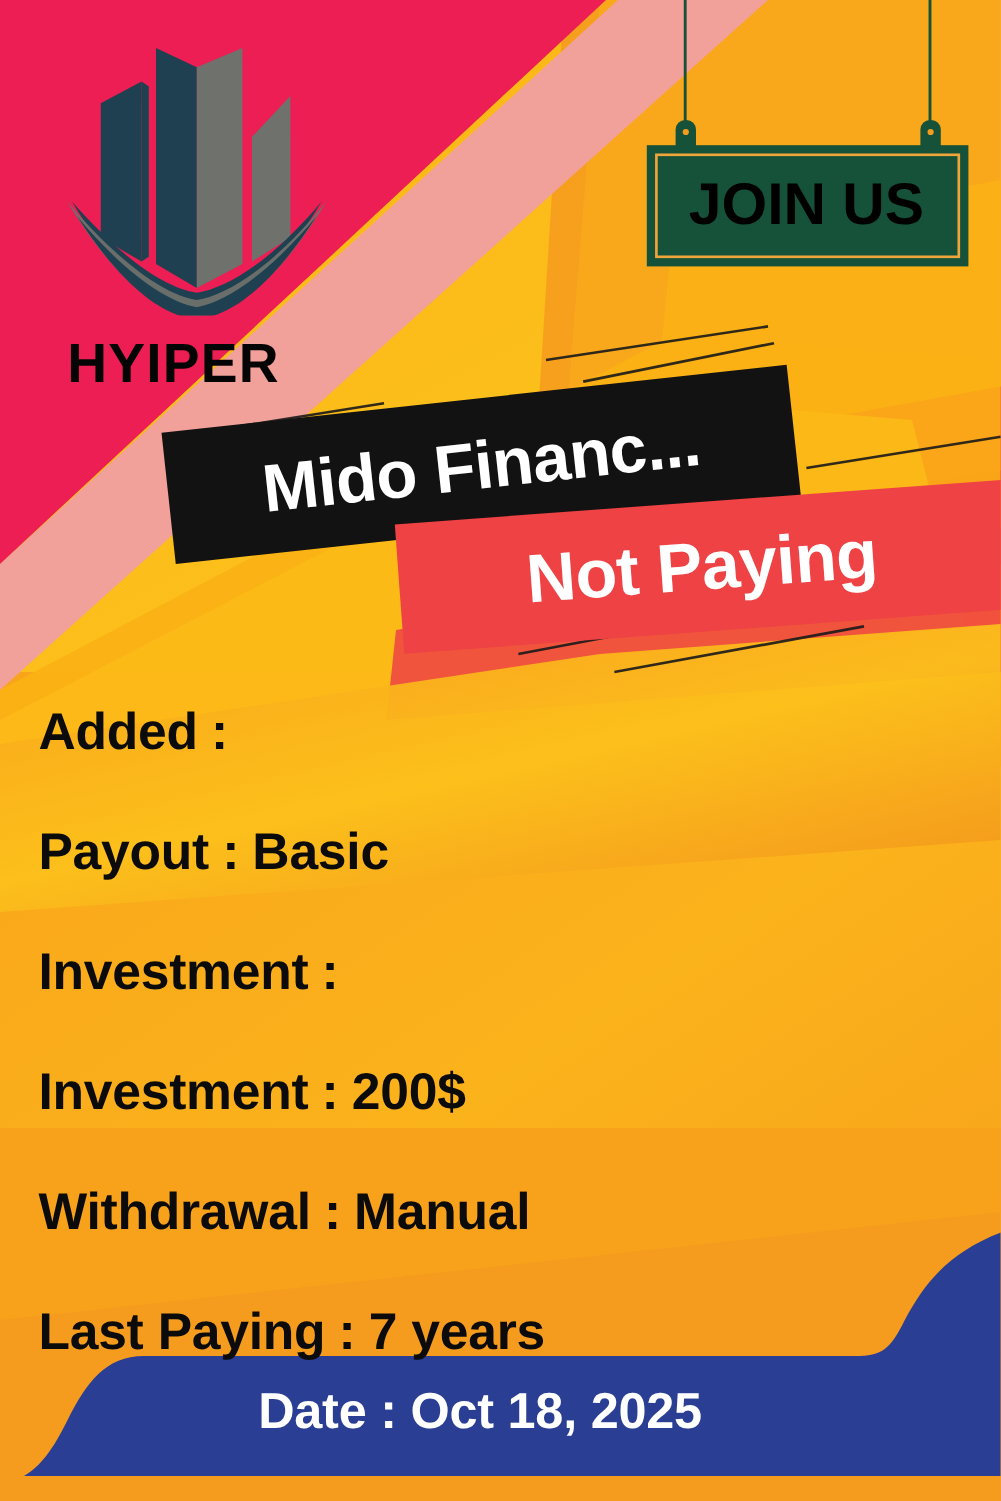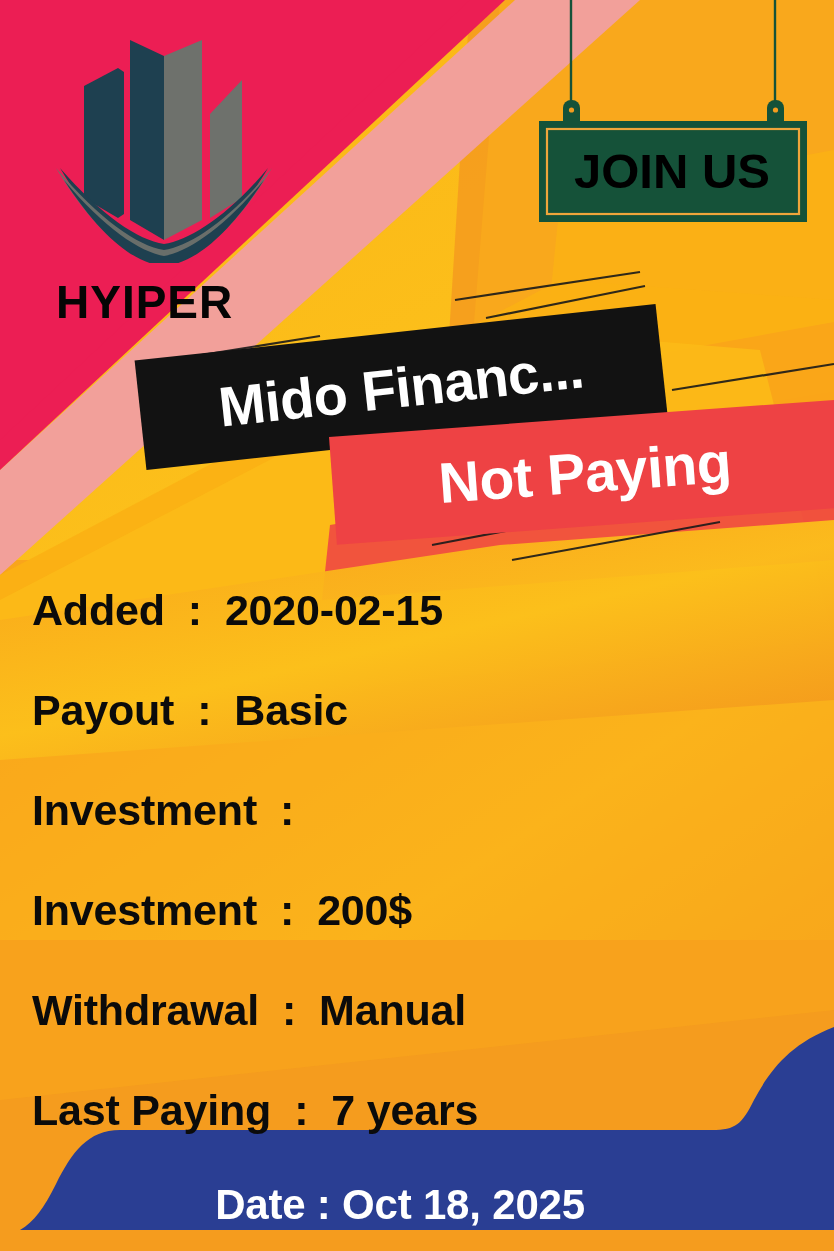--- a/index.html
+++ b/index.html
@@ -135,37 +135,35 @@
   }
   .detail-row {
     height: 100px;
     display: flex;
     align-items: center;
     font-size: 43px;
     font-weight: 700;
     color: #0b0b0b;
     letter-spacing: -0.2px;
     white-space: nowrap;
-    gap: 12px;
   }
   .detail-row .d-label { margin-right: 0; }
   .detail-row .d-sep { margin: 0 11px 0 11px; }
   .detail-row .d-value { }
   .date-text {
     position: absolute;
     left: 0px;
     top: 1152px;
     width: 800px;
     text-align: center;
     font-size: 42px;
     font-weight: 700;
     color: #ffffff;
     letter-spacing: -0.2px;
     white-space: nowrap;
-    margin-top: 29px;
   }
 </style>
 </head>
 <body>
 
 <div class="banner">
 
   <svg class="bg-art" viewBox="0 0 834 1251" width="834" height="1251" preserveAspectRatio="none">
     <defs>
       <linearGradient id="amberGrad" x1="0" y1="0" x2="0.35" y2="1">
@@ -265,21 +263,20 @@
   <div class="title-text">Mido Financ...</div>
 
   <div class="status-ribbon"></div>
   <div class="status-text">Not Paying</div>
 
   <div class="details">
 
     <div class="detail-row">
       <span class="d-label">Added</span>
       <span class="d-sep">:</span>
-      <span class="d-value">2020-02-15</span>
     </div>
 
     <div class="detail-row">
       <span class="d-label">Payout</span>
       <span class="d-sep">:</span>
       <span class="d-value">Basic</span>
     </div>
 
     <div class="detail-row">
       <span class="d-label">Investment</span>

